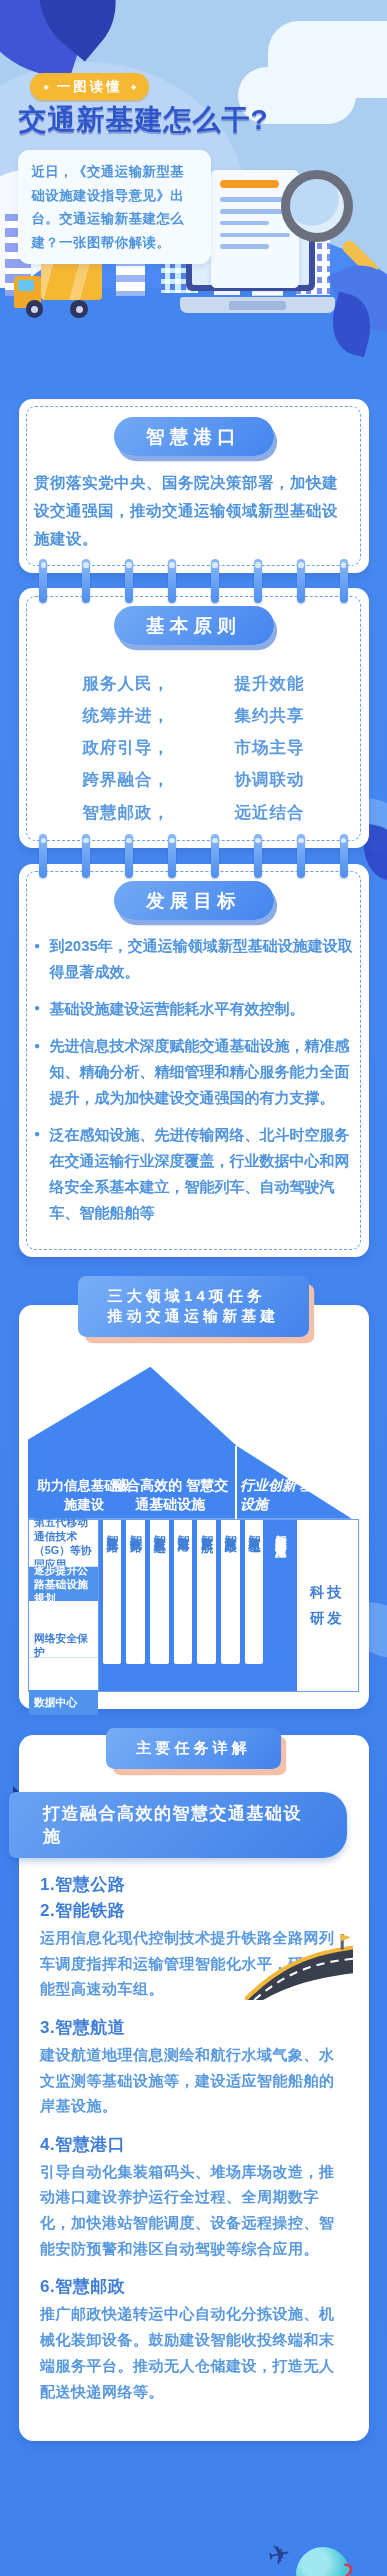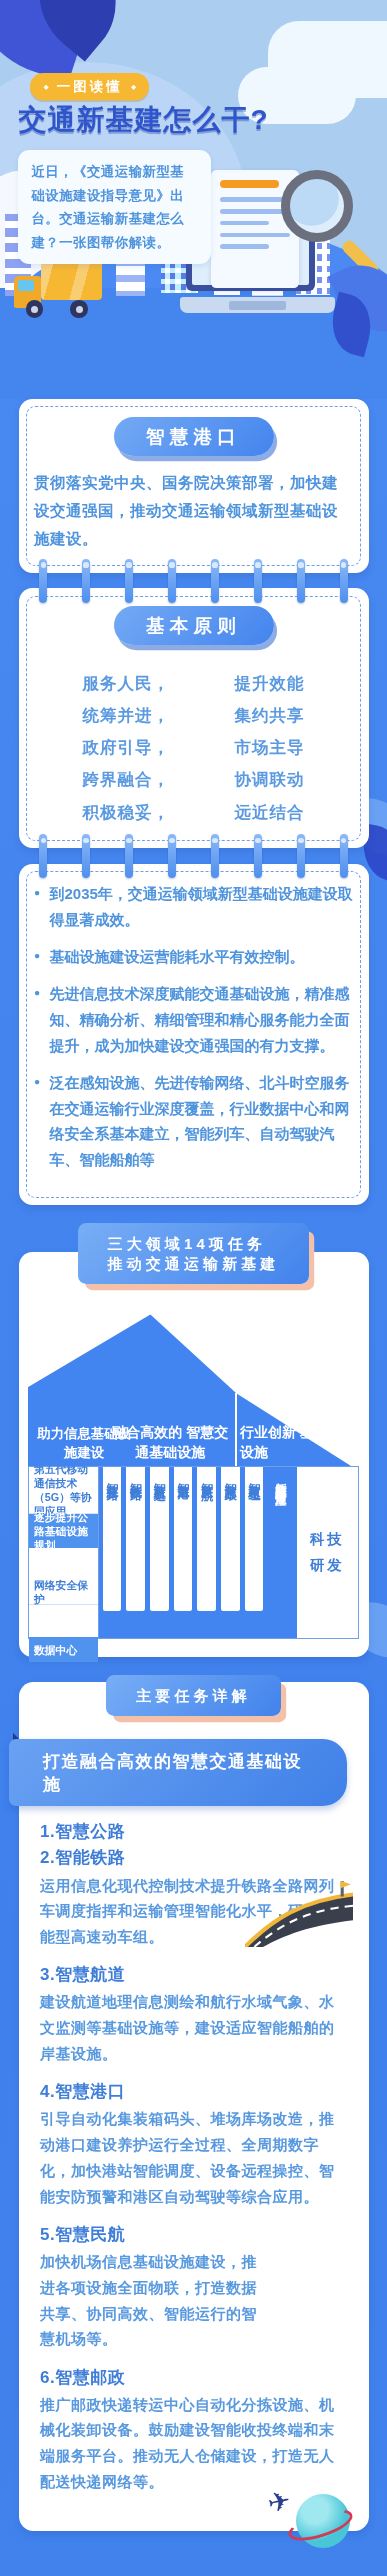--- a/index.html
+++ b/index.html
@@ -104,21 +104,21 @@
                  padding:62px 9.3px 17.5px;box-shadow:0 3.1px 7.2px rgba(30,70,150,.18);}
   .mountain{position:relative;height:152px;}
   .peak-main{position:absolute;left:0;top:0;width:100%;height:100%;background:#4285f0;
              clip-path:polygon(0 48%,37% 0,63% 52%,63% 100%,0 100%);}
   .peak-right{position:absolute;left:63%;top:52%;width:37%;height:48%;background:#4285f0;
               clip-path:polygon(0 0,94% 100%,0 100%);}
   .m-divider{position:absolute;left:62.6%;top:52%;width:2.1px;height:48%;background:#ffffff;}
   .m-label{position:absolute;color:#fff;font-weight:800;text-align:center;line-height:1.4;}
   .m-label.l1{left:2%;bottom:4.1px;width:30%;font-size:13.4px;}
   .m-label.l2{left:24%;bottom:4.1px;width:38%;font-size:14px;}
-  .m-label.l3{left:64%;bottom:4.1px;width:28%;font-size:14px;text-align:left;}
+  .m-label.l3{left:64%;bottom:4.1px;width:28%;font-size:14px;text-align:left;font-style:italic;}
   .columns-frame{display:flex;border:1px solid #6da0e8;height:173px;}
   .dom-left{width:98px;display:flex;flex-direction:column;border-right:1px solid #6da0e8;}
   .dom-left .cell{flex:0 0 auto;display:flex;align-items:center;padding:3.1px 5.2px;font-size:10.8px;font-weight:700;
                   line-height:1.3;border-bottom:1px solid #cfe2fa;}
   .cell.plain{background:#fff;color:#3f7ed8;}
   .cell.fill{background:#4f93ee;color:#fff;border-bottom:none;}
   .cell.h3x{height:47px;} .cell.h2x{height:34px;} .cell.h1x{height:25px;margin-top:32px;}
   .dom-mid{flex:1;position:relative;background:#4285f0;display:flex;gap:5.2px;padding:0 4.1px;}
   .vbar{width:18.5px;height:144px;background:#ffffff;border-radius:0 0 2.1px 2.1px;display:flex;justify-content:center;padding-top:5.2px;}
   .vbar span{writing-mode:vertical-rl;text-orientation:upright;font-size:12px;font-weight:700;color:#3f7ed8;letter-spacing:2.1px;}
@@ -247,39 +247,40 @@
           </div>
         <div class="pr-row">
             <span>政府引导，</span>
             <span>市场主导</span>
           </div>
         <div class="pr-row">
             <span>跨界融合，</span>
             <span>协调联动</span>
           </div>
         <div class="pr-row">
-            <span>积极稳妥，</span>
+            <span>智慧邮政，</span>
             <span>远近结合</span>
           </div>
       </div>
     </section>
 
     <div class="coil-row">
       <span class="coil"></span>
         <span class="coil"></span>
         <span class="coil"></span>
         <span class="coil"></span>
       <span class="coil"></span>
         <span class="coil"></span>
         <span class="coil"></span>
         <span class="coil"></span>
     </div>
 
     <section class="note-card">
       <div class="inner-dash"></div>
+      <div class="pill">发展目标</div>
       <p class="bullet">到2035年，交通运输领域新型基础设施建设取得显著成效。</p>
       <p class="bullet">基础设施建设运营能耗水平有效控制。</p>
       <p class="bullet">先进信息技术深度赋能交通基础设施，精准感知、精确分析、精细管理和精心服务能力全面提升，成为加快建设交通强国的有力支撑。</p>
       <p class="bullet">泛在感知设施、先进传输网络、北斗时空服务在交通运输行业深度覆盖，行业数据中心和网络安全系基本建立，智能列车、自动驾驶汽车、智能船舶等</p>
     </section>
 
     <div class="banner">
       <span class="bl">三大领域14项任务</span>
       <span class="bl">推动交通运输新基建</span>
     </div>
@@ -352,24 +353,20 @@
       </div>
       <div class="task">
         <h3><span>3.</span><span>智慧航道</span></h3>
         <p>建设航道地理信息测绘和航行水域气象、水文监测等基础设施等，建设适应智能船舶的岸基设施。</p>
       </div>
       <div class="task">
         <h3><span>4.</span><span>智慧港口</span></h3>
         <p>引导自动化集装箱码头、堆场库场改造，推动港口建设养护运行全过程、全周期数字化，加快港站智能调度、设备远程操控、智能安防预警和港区自动驾驶等综合应用。</p>
       </div>
       <div class="task">
-        <h3><span>5.</span><span>智慧民航</span></h3>
-        <p class="w70">加快机场信息基础设施建设，推进各项设施全面物联，打造数据共享、协同高效、智能运行的智慧机场等。</p>
-      </div>
-      <div class="task">
         <h3><span>6.</span><span>智慧邮政</span></h3>
         <p>推广邮政快递转运中心自动化分拣设施、机械化装卸设备。鼓励建设智能收投终端和末端服务平台。推动无人仓储建设，打造无人配送快递网络等。</p>
       </div>
 
       <div class="illu road-illu">
         <svg width="108" height="67" viewBox="0 0 210 130">
           <path d="M0,130 C55,75 110,40 210,28 L210,78 C125,88 75,108 35,130 Z" fill="#3a3f4d"></path>
           <path d="M0,130 C55,75 110,40 210,28" stroke="#f2b73a" stroke-width="8" fill="none"></path>
           <path d="M18,130 C70,86 120,58 210,50" stroke="#ffffff" stroke-width="4" stroke-dasharray="16 12" fill="none"></path>
           <rect x="186" y="2" width="6" height="30" fill="#5d6470"></rect>

